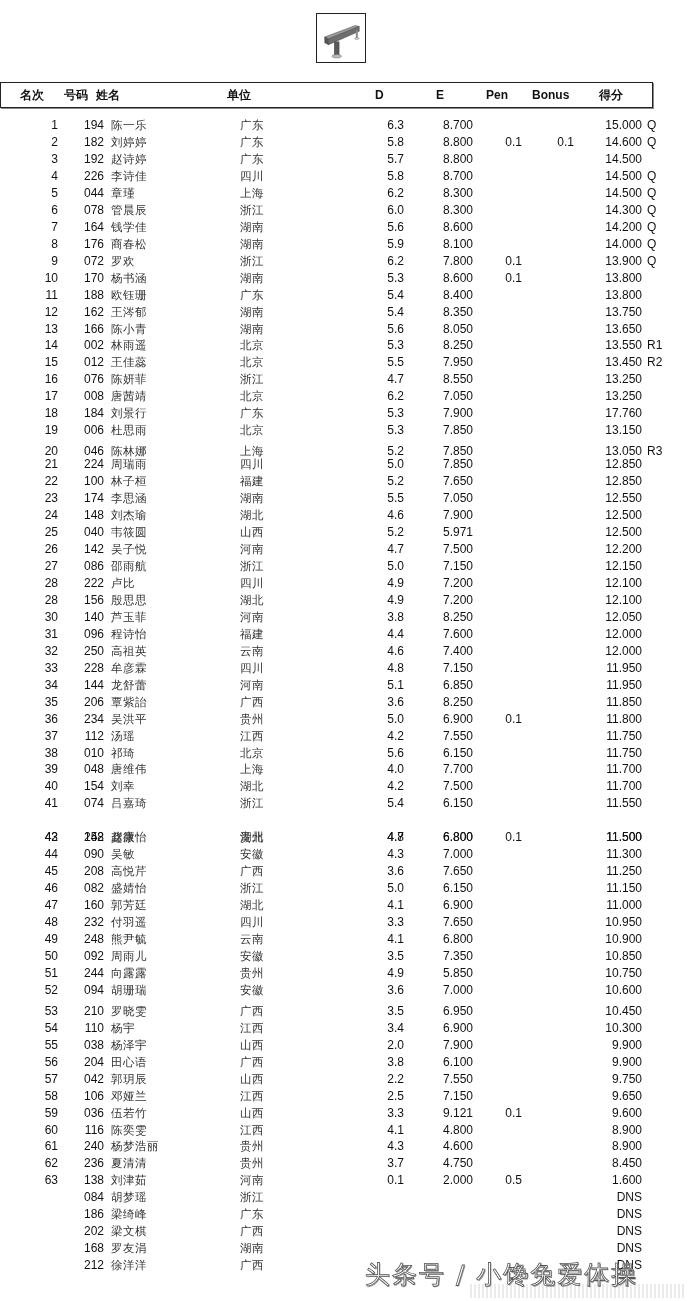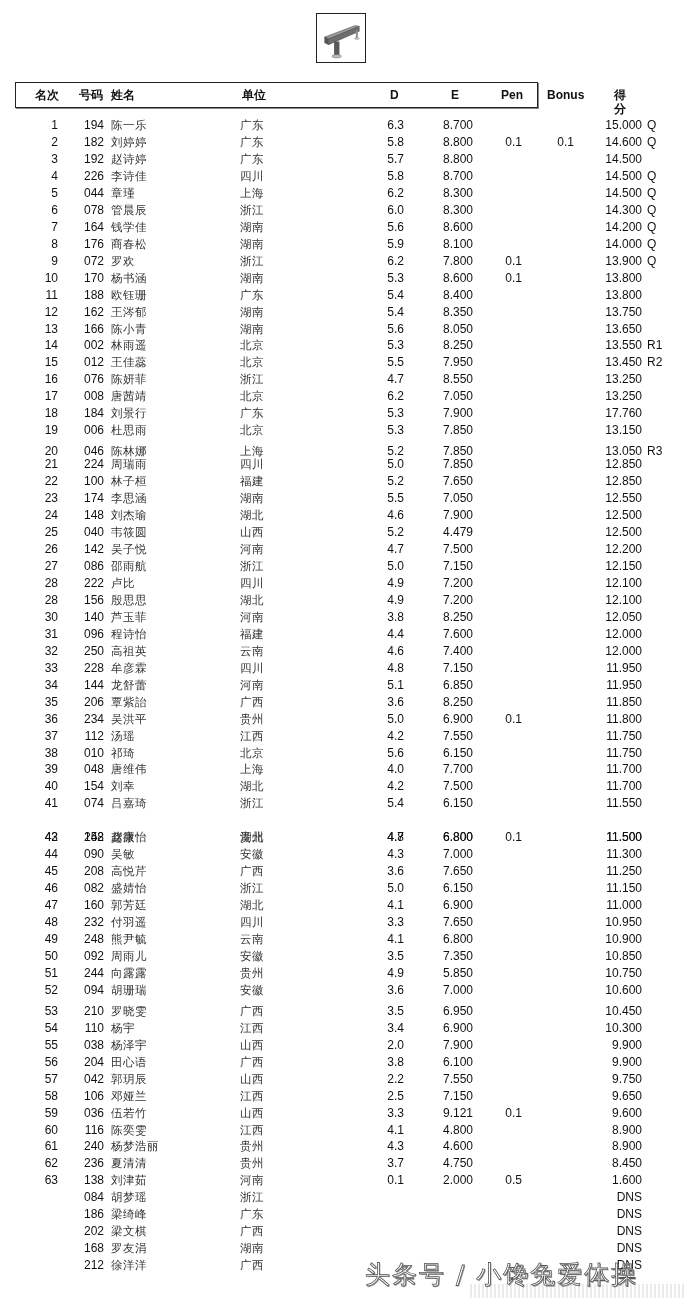--- a/index.html
+++ b/index.html
@@ -7,21 +7,21 @@
     width: 690px; height: 1301px; position: relative; overflow: hidden;
     font-family: "Liberation Sans", "DejaVu Sans", sans-serif;
     color: #111111;
   }
   .apparatus-logo {
     position: absolute; left: 316px; top: 13px; width: 50px; height: 50px;
     border: 1.5px solid #222; box-sizing: border-box; background: #fff;
   }
   .apparatus-logo svg { width: 100%; height: 100%; display: block; }
   .header-box {
-    position: absolute; left: 15px; top: 82px; width: 523px; height: 26px;
+    position: absolute; left: 0; top: 82px; width: 653px; height: 26px;
     border: 1.5px solid #222; box-sizing: border-box;
     box-shadow: 1px 1px 0 #888;
   }
   .hcell {
     position: absolute; top: 5px; font-size: 12px; font-weight: bold;
     line-height: 14px; color: #111;
   }
   .rows { position: absolute; left: 0; top: 0; width: 690px; }
   .row {
     position: absolute; left: 0; width: 690px; height: 16px;
@@ -366,21 +366,21 @@
       <span class="c c-bonus"></span>
       <span class="c c-score">12.500</span>
       <span class="c c-q"></span>
     </div>
     <div class="row" style="top: 524.04px;">
       <span class="c c-rank">25</span>
       <span class="c c-no">040</span>
       <span class="c c-name">韦筱圆</span>
       <span class="c c-unit">山西</span>
       <span class="c c-d">5.2</span>
-      <span class="c c-e">4.479</span>
+      <span class="c c-e">5.971</span>
       <span class="c c-pen"></span>
       <span class="c c-bonus"></span>
       <span class="c c-score">12.500</span>
       <span class="c c-q"></span>
     </div>
     <div class="row" style="top: 541px;">
       <span class="c c-rank">26</span>
       <span class="c c-no">142</span>
       <span class="c c-name">吴子悦</span>
       <span class="c c-unit">河南</span>

